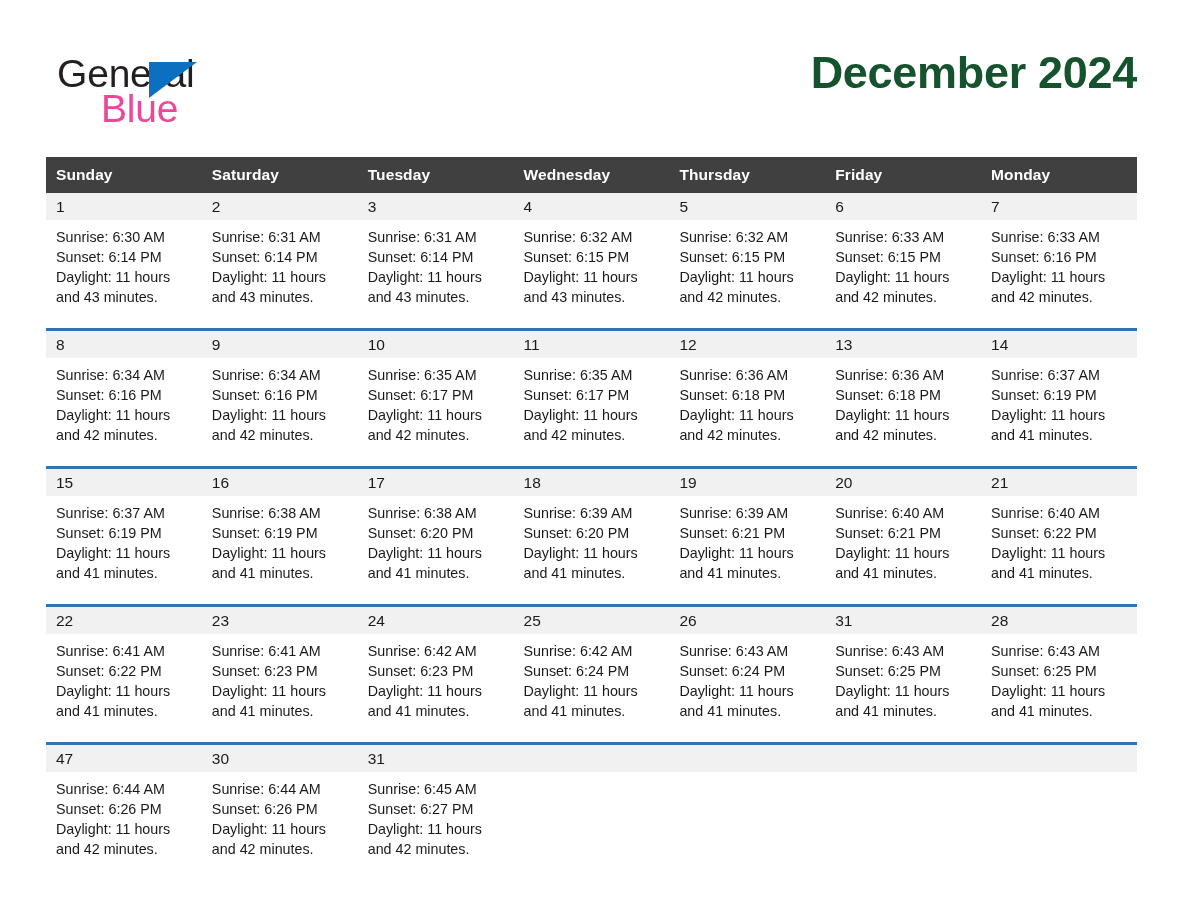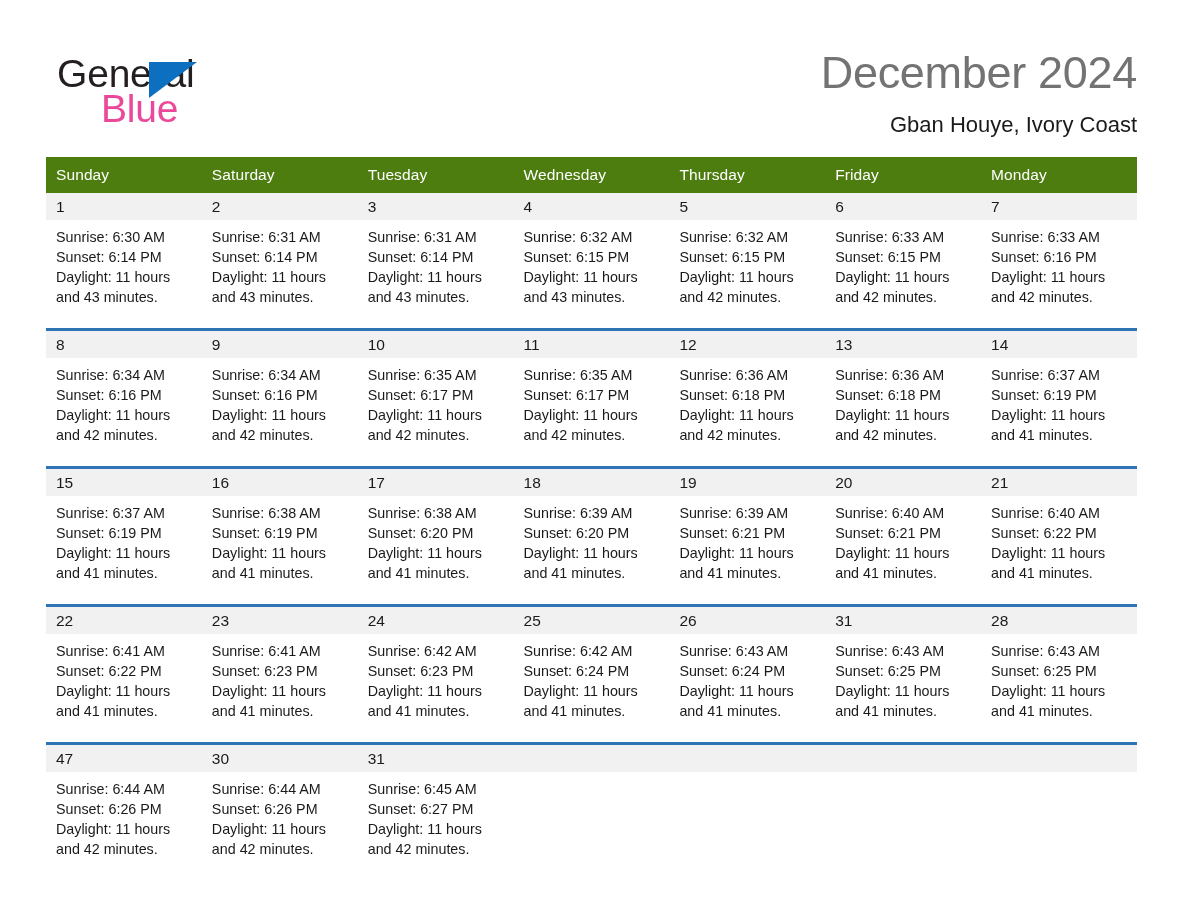--- a/index.html
+++ b/index.html
@@ -68,22 +68,22 @@
 
   .title-block {
     position: absolute;
     right: 51px;
     top: 46px;
     text-align: right;
   }
   .month-title {
     font-size: 45px;
     line-height: 54px;
-    color: #737373;
-    font-weight: normal;
+    color: #14532d;
+    font-weight: bold;
     letter-spacing: -0.3px;
     white-space: nowrap;
   }
   .location-subtitle {
     margin-top: 12px;
     font-size: 22px;
     line-height: 26px;
     color: #1a1a1a;
     white-space: nowrap;
   }
@@ -93,24 +93,24 @@
     position: absolute;
     left: 46px;
     top: 157px;
     width: 1091px;
     border-collapse: collapse;
     table-layout: fixed;
   }
   .calendar col { width: 155.857px; }
 
   .calendar thead th {
-    background: #4d7c0f;
+    background: #404040;
     color: #ffffff;
     font-size: 15.5px;
-    font-weight: normal;
+    font-weight: bold;
     text-align: left;
     padding: 7px 0 8px 10px;
     height: 21px;
     vertical-align: middle;
     letter-spacing: 0.1px;
   }
 
   .calendar tbody td {
     vertical-align: top;
     padding: 0;
@@ -156,21 +156,20 @@
     <div class="logo">
       <span class="logo-general">General</span>
       <svg class="logo-triangle" viewBox="0 0 48 36">
         <polygon points="0,36 48,36 48,0" fill="#0d6fbf" transform="rotate(180 24 18)"></polygon>
       </svg>
       <span class="logo-blue">Blue</span>
     </div>
 
     <div class="title-block">
       <div class="month-title">December 2024</div>
-      <div class="location-subtitle">Gban Houye, Ivory Coast</div>
     </div>
 
   </div>
 
   <table class="calendar">
     <colgroup>
       <col>
         <col>
         <col>
         <col>

